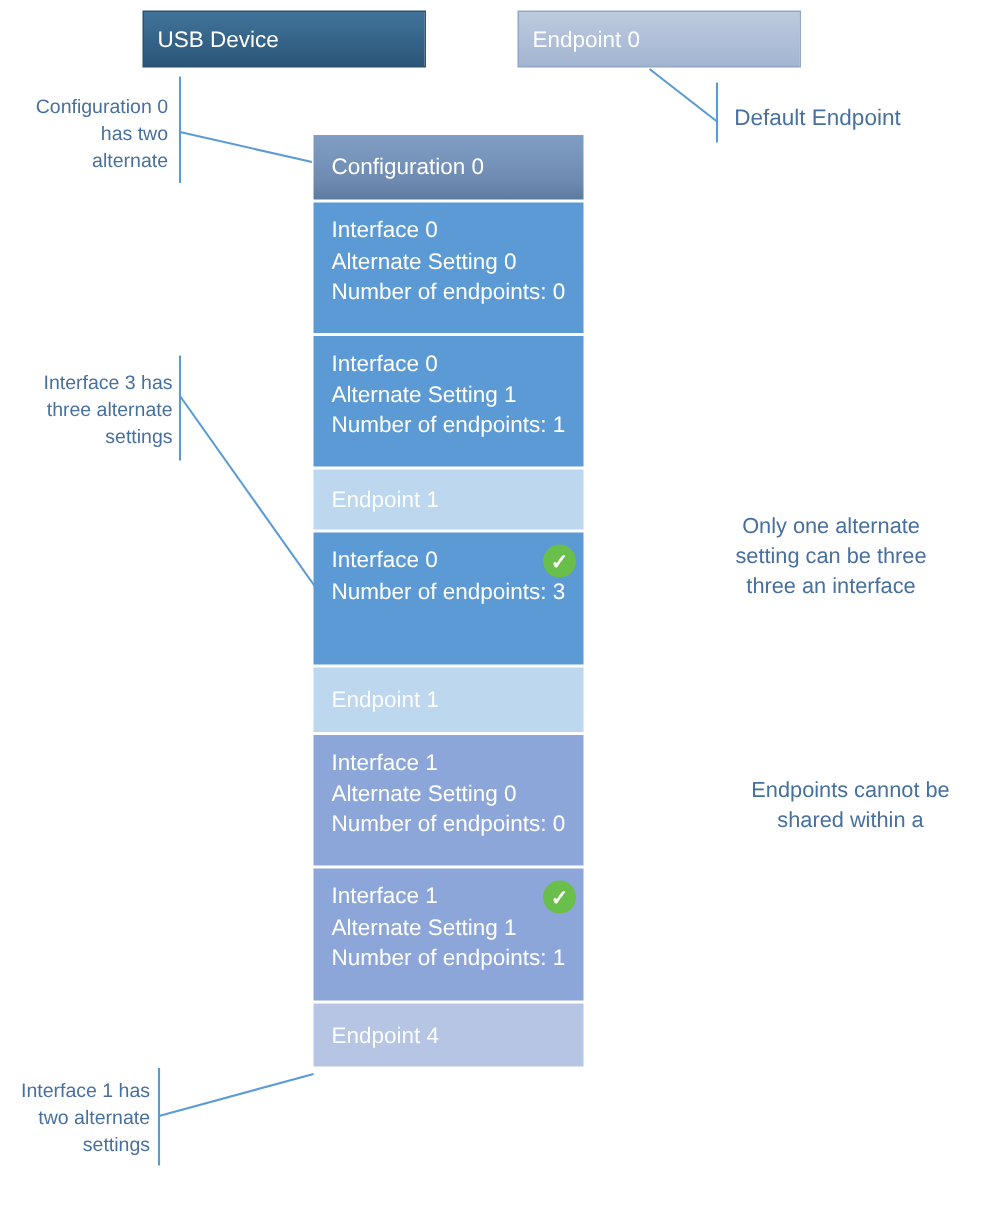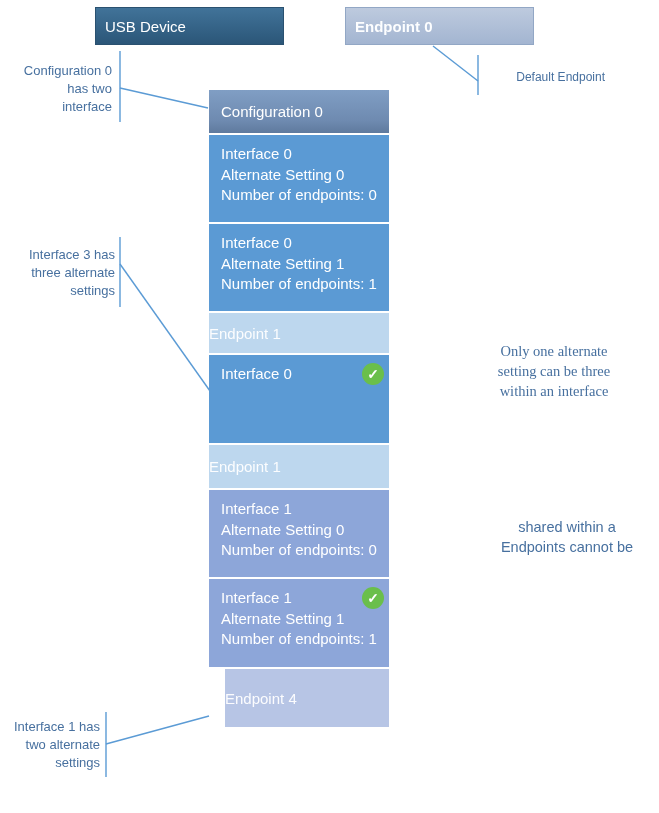--- a/index.html
+++ b/index.html
@@ -17,58 +17,57 @@
   #usb-box{
     left:95px;top:7px;
     background:linear-gradient(180deg,#417399 0%,#2b5678 100%);
     border:1px solid #2a5170;
   }
   #ep0-box{
     left:345px;top:7px;
     background:linear-gradient(180deg,#bdcade 0%,#a3b5d1 100%);
     border:1px solid #92a7c5;
     color:#fdfeff;
-    font-weight:bold;
   }
   
   #column{
     position:absolute;left:209px;top:90px;width:180px;
     display:flex;flex-direction:column;gap:2px;
   }
   .block{position:relative;box-sizing:border-box;color:#ffffff;}
   .cfg-header{
     height:43px;display:flex;align-items:center;padding-left:12px;
     font-size:15px;
     background:linear-gradient(180deg,#809ec4 0%,#6e8ab0 72%,#5f7a9e 100%);
   }
   .iface{
     padding:9px 8px 0 12px;font-size:15px;line-height:20.5px;
   }
   .iface0{background:#5b9ad4;}
   .iface1{background:#8da6d9;}
   .ep{
-    display:flex;align-items:center;
+    display:flex;align-items:center;padding-left:12px;
     font-size:15px;background:#bdd7ee;color:rgba(255,255,255,0.95);
   }
   .ep4{background:#b7c5e5;}
-  .h87{height:87px;} .h88{height:88px;} .h43{height:43px;} .h42{height:58px;margin-left:16px;} .h40{height:40px;}
+  .h87{height:87px;} .h88{height:88px;} .h43{height:43px;} .h42{height:42px;} .h40{height:40px;}
   .check{
     position:absolute;top:8px;right:5px;width:22px;height:22px;border-radius:50%;
     background:#6abf4b;color:#ffffff;font-size:14px;font-weight:bold;
     display:flex;align-items:center;justify-content:center;
   }
   
   .note{position:absolute;color:#47709f;}
   .note-left{text-align:right;font-size:13px;line-height:18px;}
   #note-config{left:8px;top:62px;width:104px;}
   #note-iface0{left:8px;top:246px;width:107px;}
   #note-iface1{left:0px;top:718px;width:100px;}
-  #note-default-ep{left:485px;top:70px;width:120px;font-size:12px;text-align:right;}
+  #note-default-ep{left:485px;top:70px;width:120px;font-size:15px;text-align:center;}
   .note-right{text-align:center;font-size:14.5px;line-height:20px;}
-  #note-alt{left:468px;top:341px;width:172px;font-family:Liberation Serif, serif;}
+  #note-alt{left:468px;top:341px;width:172px;}
   #note-shared{left:481px;top:517px;width:172px;}
   
   #lines{position:absolute;left:0;top:0;pointer-events:none;}
 </style>
 </head>
 <body>
 
 <svg id="lines" width="659" height="813">
   <line x1="120" y1="51" x2="120" y2="122" stroke="#5b9bd5" stroke-width="1.4"></line>
   <line x1="120" y1="88" x2="208" y2="108" stroke="#5b9bd5" stroke-width="1.4"></line>
@@ -83,21 +82,21 @@
 <div id="usb-box" class="top-box">
   <span>USB Device</span>
 </div>
 <div id="ep0-box" class="top-box">
   <span>Endpoint 0</span>
 </div>
 
 <div id="note-config" class="note note-left">
   <div>Configuration 0</div>
   <div>has two</div>
-  <div>interface</div>
+  <div>alternate</div>
 </div>
 
 <div id="note-iface0" class="note note-left">
   <div>Interface 3 has</div>
   <div>three alternate</div>
   <div>settings</div>
 </div>
 
 <div id="note-iface1" class="note note-left">
   <div>Interface 1 has</div>
@@ -105,26 +104,26 @@
   <div>settings</div>
 </div>
 
 <div id="note-default-ep" class="note">
   <div>Default Endpoint</div>
 </div>
 
 <div id="note-alt" class="note note-right">
   <div>Only one alternate</div>
   <div>setting can be three</div>
-  <div>within an interface</div>
+  <div>three an interface</div>
 </div>
 
 <div id="note-shared" class="note note-right">
+  <div>Endpoints cannot be</div>
   <div>shared within a</div>
-  <div>Endpoints cannot be</div>
 </div>
 
 <div id="column">
 
   <div class="block cfg-header">
     <span>Configuration 0</span>
   </div>
 
   <div class="block iface iface0 h87">
     <div>Interface 0</div>
@@ -138,20 +137,21 @@
     <div>Number of endpoints: 1</div>
   </div>
 
   <div class="block ep h40">
     <span>Endpoint 1</span>
   </div>
 
   <div class="block iface iface0 h88">
     <span class="check">✓</span>
     <div>Interface 0</div>
+    <div>Number of endpoints: 3</div>
   </div>
 
   <div class="block ep h43">
     <span>Endpoint 1</span>
   </div>
 
 
 
   <div class="block iface iface1 h87">
     <div>Interface 1</div>

